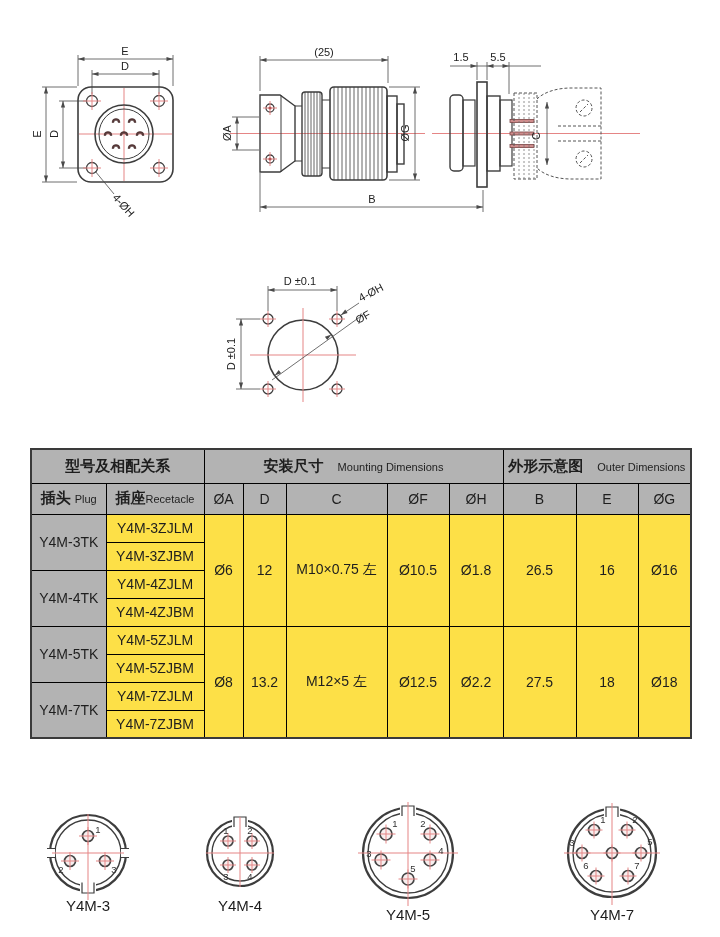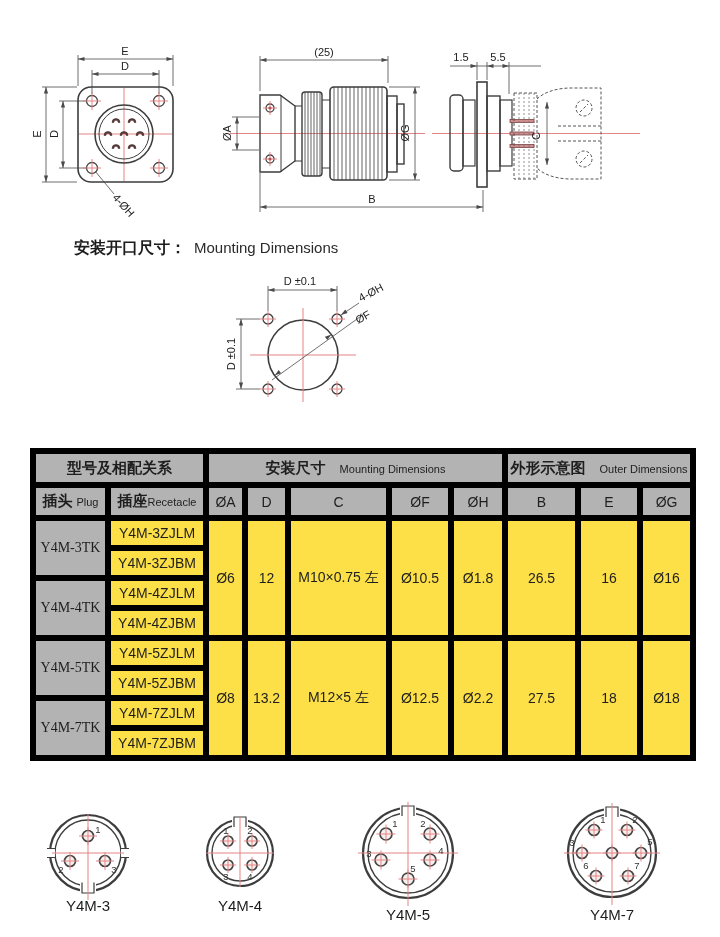--- a/index.html
+++ b/index.html
@@ -30,31 +30,31 @@
   .pinbar{fill:#cf8d8d;stroke:#7a4545;stroke-width:.8;}
   .dash{fill:none;stroke:#555;stroke-width:1;stroke-dasharray:3 2;}
   .dashrib{fill:none;stroke:#777;stroke-width:.8;stroke-dasharray:2 2;}
   .rib{stroke:#3d3d3d;stroke-width:.8;fill:none;}
   .erase{fill:#ffffff;stroke:none;}
   .dlab{font:15px "Liberation Sans",sans-serif;fill:#1c1c1c;}
 
   
   #dim-table{position:absolute;left:30px;top:448px;width:660px;border-collapse:collapse;
              table-layout:fixed;border:2px solid #3a3a3a;}
-  #dim-table th,#dim-table td{border:6px solid #000000;padding:4px 2px;text-align:center;
+  #dim-table th,#dim-table td{border:1px solid #000000;padding:4px 2px;text-align:center;
              font-size:14px;color:#1e1e1e;overflow:hidden;}
   #dim-table tr.hdr{height:34px;}
   #dim-table tr.hdr2{height:31px;}
   #dim-table tr.dr{height:28px;}
   #dim-table th{background:#b3b3b3;font-weight:normal;}
   .thzh{font-weight:bold;font-size:15px;}
   .then{font-size:11px;font-weight:normal;}
   th.grp{text-align:left;padding-left:8px;}
   th.grp .then{margin-left:14px;}
-  td.plug{background:#b3b3b3;font-family:Liberation Serif, serif;}
+  td.plug{background:#b3b3b3;}
   td.rec,td.val{background:#fde047;}
 </style>
 </head>
 <body>
 
 <div id="page">
 
 
   <svg style="top:42px;" width="720" height="195" viewBox="0 0 720 195">
 
@@ -172,24 +172,20 @@
         <path class="dash" d="M580 70 L588 62"></path>
       <circle class="dash" cx="584" cy="117" r="8"></circle>
         <path class="dash" d="M580 121 L588 113"></path>
 
       <path class="dim" d="M547 60 V123"></path>
       <path class="arrf" d="M547 60 L544.9 66.5 L549.1 66.5 Z M547 123 L544.9 116.5 L549.1 116.5 Z"></path>
       <text class="dtx" x="540" y="94" text-anchor="middle" transform="rotate(-90 540 94)">C</text>
     </g>
   </svg>
 
-  <div class="sec-title sm" style="left:74px;top:238px;">
-    <span class="zh">安装开口尺寸：</span>
-    <span class="en">Mounting Dimensions</span>
-  </div>
 
   <svg style="top:270px;" width="720" height="170" viewBox="0 0 720 170">
     <g>
 
       <path class="dim" d="M268 41 V16 M337 41 V16 M268 20 H337"></path>
       <path class="arrf" d="M268 20 L274.5 17.9 L274.5 22.1 Z M337 20 L330.5 17.9 L330.5 22.1 Z"></path>
       <text class="dtx" x="300" y="15" text-anchor="middle">D ±0.1</text>
 
       <path class="dim" d="M260 49 H236 M260 119 H236 M241 49 V119"></path>
       <path class="arrf" d="M241 49 L238.9 55.5 L243.1 55.5 Z M241 119 L238.9 112.5 L243.1 112.5 Z"></path>

